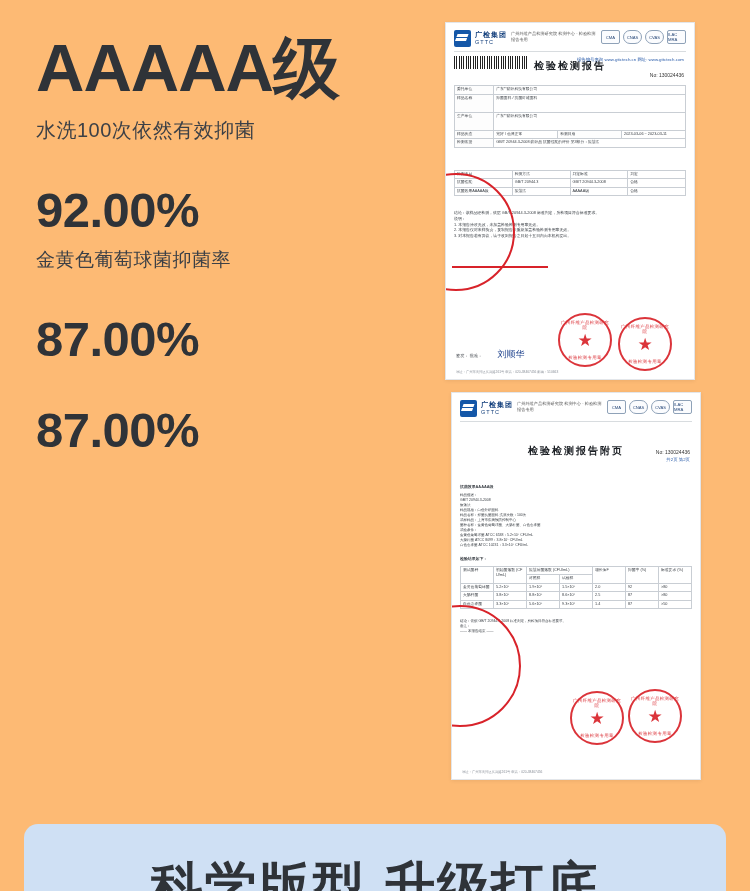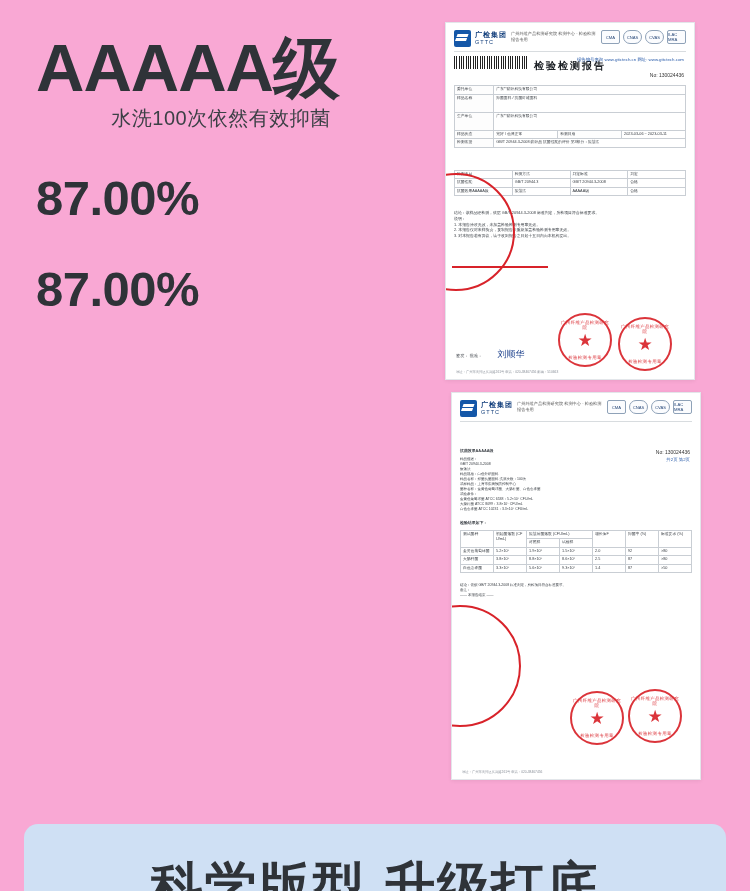--- a/index.html
+++ b/index.html
@@ -7,45 +7,44 @@
     width: 750px;
     height: 891px;
     background: #f2f4f7;
     font-family: "Liberation Sans", sans-serif;
     overflow: hidden;
   }
   .page {
     position: relative;
     width: 750px;
     height: 891px;
-    background: #f9a8d4;
+    background: #fdba74;
   }
 
   
   .left-col {
     position: absolute;
     left: 36px;
     top: 34px;
     width: 370px;
   }
   .headline {
     font-size: 67px;
     font-weight: 900;
     color: #2f3338;
     letter-spacing: -1px;
     line-height: 1.0;
     white-space: nowrap;
   }
   .sub-headline {
-    margin-top: 4px;
+    margin-top: 16px;
     font-size: 20px;
     color: #3c4046;
     font-weight: 400;
     letter-spacing: 0.5px;
-    text-align: center;
   }
   .stat-block { margin-top: 42px; }
   .stat-num {
     font-size: 49px;
     font-weight: 900;
     color: #2f3338;
     line-height: 1.0;
     letter-spacing: -0.5px;
   }
   .stat-label {
@@ -252,20 +251,24 @@
 </style>
 </head>
 <body>
 
 <div class="page">
 
   <div class="left-col">
     <div class="headline">AAAAA级</div>
     <div class="sub-headline">水洗100次依然有效抑菌</div>
 
+    <div class="stat-block">
+      <div class="stat-num">92.00%</div>
+      <div class="stat-label">金黄色葡萄球菌抑菌率</div>
+    </div>
     <div class="stat-block">
       <div class="stat-num">87.00%</div>
     </div>
     <div class="stat-block">
       <div class="stat-num">87.00%</div>
     </div>
   </div>
 
 
   <div class="cert" id="cert-1">
@@ -386,20 +389,21 @@
 检测中心 · 检验检测报告专用</div>
         <div class="head-badges">
           <div class="badge">CMA</div>
           <div class="badge oval">CNAS</div>
           <div class="badge oval">CVAS</div>
           <div class="badge">ILAC
 MRA</div>
         </div>
       </div>
 
+      <div class="cert-title" style="margin-top:22px;">检验检测报告附页</div>
       <div class="no-line" style="top:56px;">No: 130024436</div>
       <div class="cert-sub-right" style="top:64px;">共2页  第2页</div>
 
       <div class="para" style="margin-top:26px; font-weight:bold;">抗菌效果AAAAA级</div>
       <div class="para tiny">样品描述：
 GB/T 20944.3-2008
 振荡法
 样品规格：白色针织面料
 样品名称：抑菌抗菌面料   洗涤次数：100次
 试样样品：上海市疾病预防控制中心

